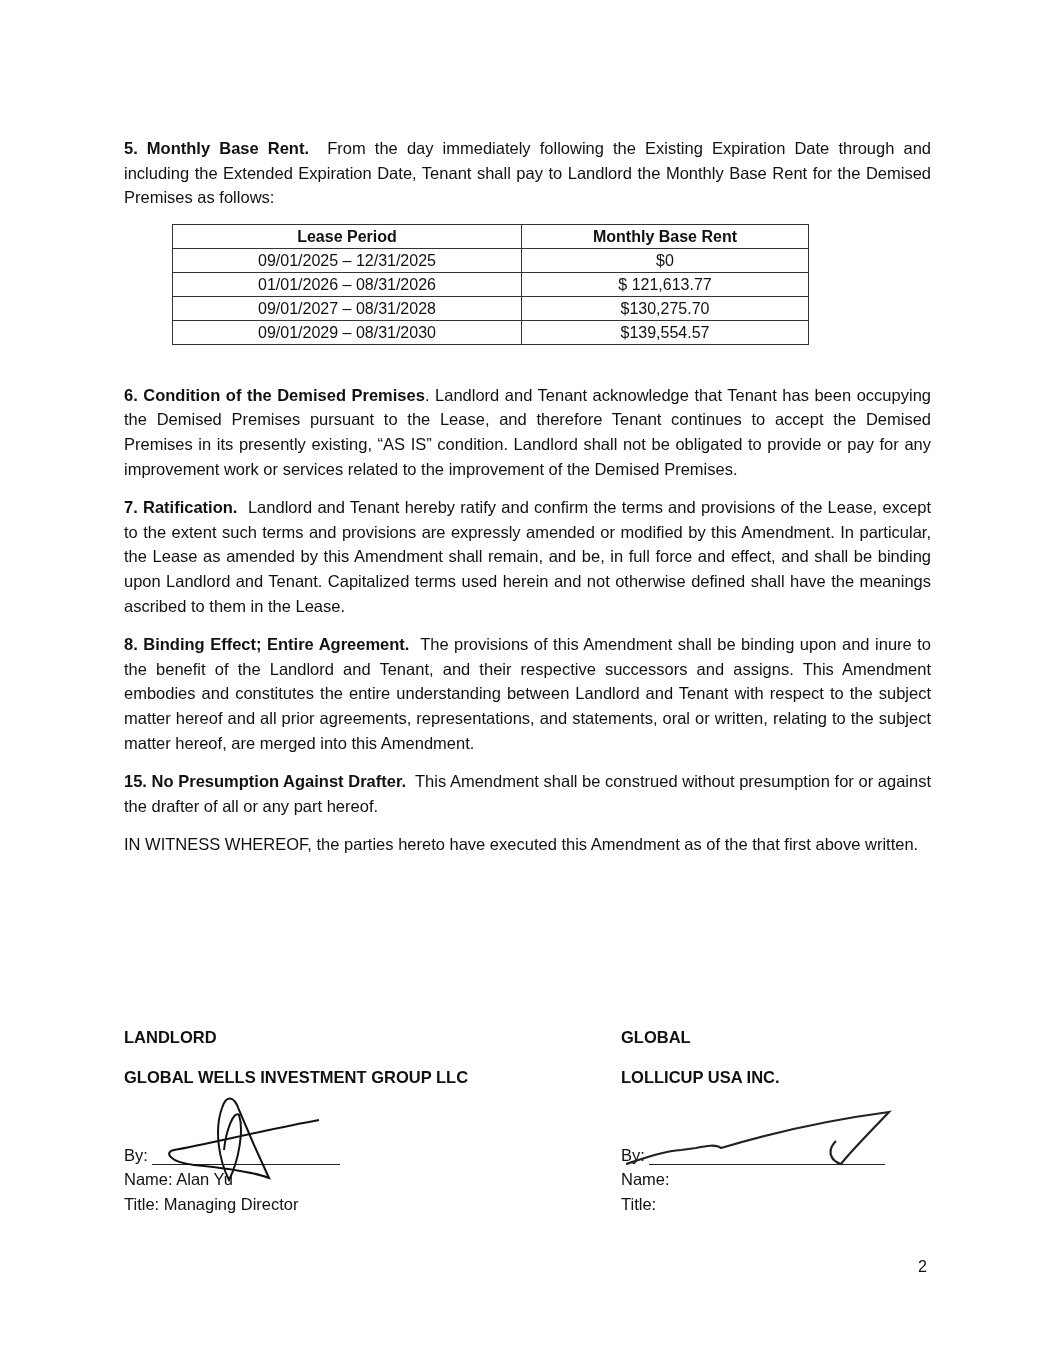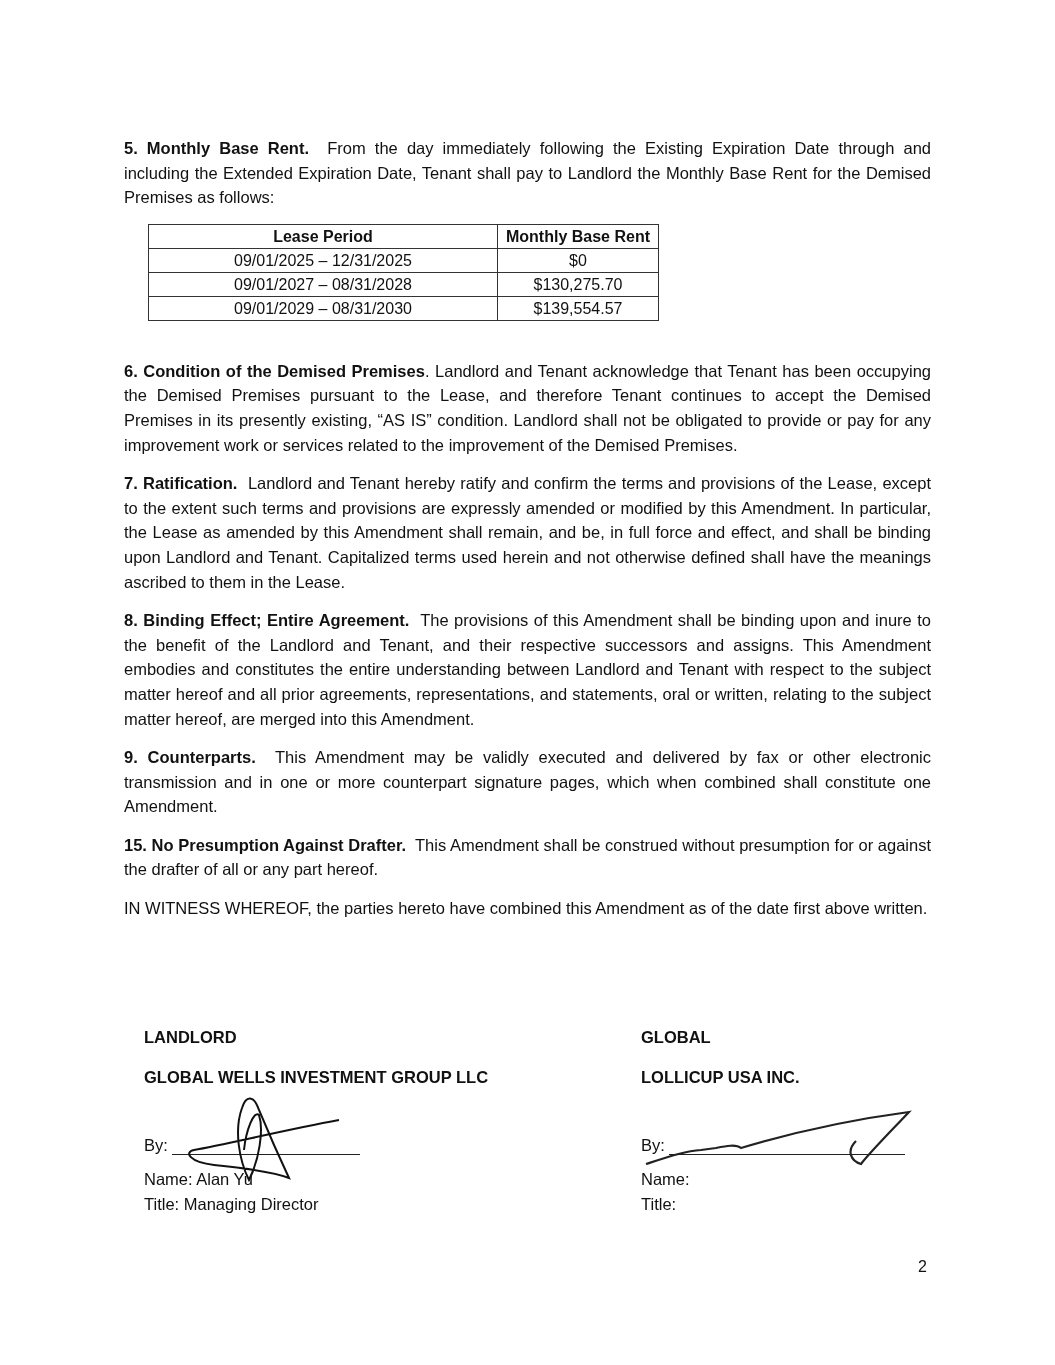--- a/index.html
+++ b/index.html
@@ -1,32 +1,32 @@
 <!DOCTYPE html>
 <html><head>
 <meta charset="utf-8">
 <style>
   html, body { margin:0; padding:0; background:#fff; }
   body { width:1055px; height:1365px; position:relative; overflow:hidden;
     font-family:"Liberation Sans", sans-serif; color:#111; font-size:16.5px; }
   .page { position:absolute; left:124px; top:136px; width:807px; }
   p { margin:0 0 14px 0; line-height:24.6px; text-align:justify; }
   b { font-weight:bold; }
-  table.rent { border-collapse:collapse; margin:4px 0 0 24px; width:511px; }
+  table.rent { border-collapse:collapse; margin:4px 0 0 48px; width:637px; }
   table.rent td, table.rent th { border:1px solid #333; text-align:center; padding:0; height:23px; font-size:16px; line-height:23px; }
   table.rent th { font-weight:bold; }
   table.rent td:first-child, table.rent th:first-child { width:348px; }
   .spacer { height:38px; }
-  .sig { position:absolute; top:1028px; left:124px; width:807px; height:200px;margin-left:20px; }
+  .sig { position:absolute; top:1028px; left:124px; width:807px; height:200px; }
   .col { position:absolute; top:0; width:330px; font-size:16.5px; }
   .col.left { left:0; }
   .col.right { left:497px; }
   .col .party { font-weight:bold; position:absolute; top:0; }
   .col .org { font-weight:bold; position:absolute; top:40px; white-space:nowrap; }
-  .col .by { position:absolute; top:108px; white-space:nowrap; }
+  .col .by { position:absolute; top:118px; white-space:nowrap; }
   .col .line { display:inline-block; border-bottom:1.5px solid #222; height:16px; vertical-align:bottom; }
   .col .name { position:absolute; top:142px; white-space:nowrap; }
   .col .title { position:absolute; top:167px; white-space:nowrap; }
   .sigsvg { position:absolute; pointer-events:none; }
   .pagenum { position:absolute; left:918px; top:1258px; font-size:16px; }
 </style>
 </head>
 <body>
 
 <div class="page">
@@ -38,38 +38,41 @@
         <th>Lease Period</th>
         <th>Monthly Base Rent</th>
       </tr>
     </thead>
     <tbody>
       <tr>
           <td>09/01/2025 – 12/31/2025</td>
           <td>$0</td>
         </tr>
       <tr>
+          <td>01/01/2026 – 08/31/2026</td>
+          <td>$ 121,613.77</td>
+        </tr>
+      <tr>
           <td>09/01/2027 – 08/31/2028</td>
           <td>$130,275.70</td>
         </tr>
       <tr>
           <td>09/01/2029 – 08/31/2030</td>
           <td>$139,554.57</td>
         </tr>
     </tbody>
   </table>
 
   <div class="spacer"></div>
 
   <p><b>6. Condition of the Demised Premises</b><span>. Landlord and Tenant acknowledge that Tenant has been occupying the Demised Premises pursuant to the Lease, and therefore Tenant continues to accept the Demised Premises in its presently existing, “AS IS” condition.  Landlord shall not be obligated to provide or pay for any improvement work or services related to the improvement of the Demised Premises.</span></p>
   <p><b>7. Ratification.</b>&nbsp; <span>Landlord and Tenant hereby ratify and confirm the terms and provisions of the Lease, except to the extent such terms and provisions are expressly amended or modified by this Amendment. In particular, the Lease as amended by this Amendment shall remain, and be, in full force and effect, and shall be binding upon Landlord and Tenant.  Capitalized terms used herein and not otherwise defined shall have the meanings ascribed to them in the Lease.</span></p>
   <p><b>8. Binding Effect; Entire Agreement.</b>&nbsp; <span>The provisions of this Amendment shall be binding upon and inure to the benefit of the Landlord and Tenant, and their respective successors and assigns.  This Amendment embodies and constitutes the entire understanding between Landlord and Tenant with respect to the subject matter hereof and all prior agreements, representations, and statements, oral or written, relating to the subject matter hereof, are merged into this Amendment.</span></p>
-  <p><b>9. Counterparts.</b>&nbsp; <span>This Amendment may be validly executed and delivered by fax or other electronic transmission and in one or more counterpart signature pages, which when combined shall constitute one Amendment.</span></p>
   <p><b>15. No Presumption Against Drafter.</b>&nbsp; <span>This Amendment shall be construed without presumption for or against the drafter of all or any part hereof.</span></p>
-  <p>IN WITNESS WHEREOF, the parties hereto have combined this Amendment as of the date first above written.</p>
+  <p>IN WITNESS WHEREOF, the parties hereto have executed this Amendment as of the that first above written.</p>
 </div>
 
 <div class="sig">
   <div class="col left">
     <div class="party">LANDLORD</div>
     <div class="org">GLOBAL WELLS INVESTMENT GROUP LLC</div>
     <div class="by"><span>By:</span> <span class="line" style="width:188px"></span></div>
     <div class="name">Name: Alan Yu</div>
     <div class="title">Title: Managing Director</div>
     <svg class="sigsvg" style="left:40px;top:62px" width="160" height="100" viewBox="0 0 160 100">

